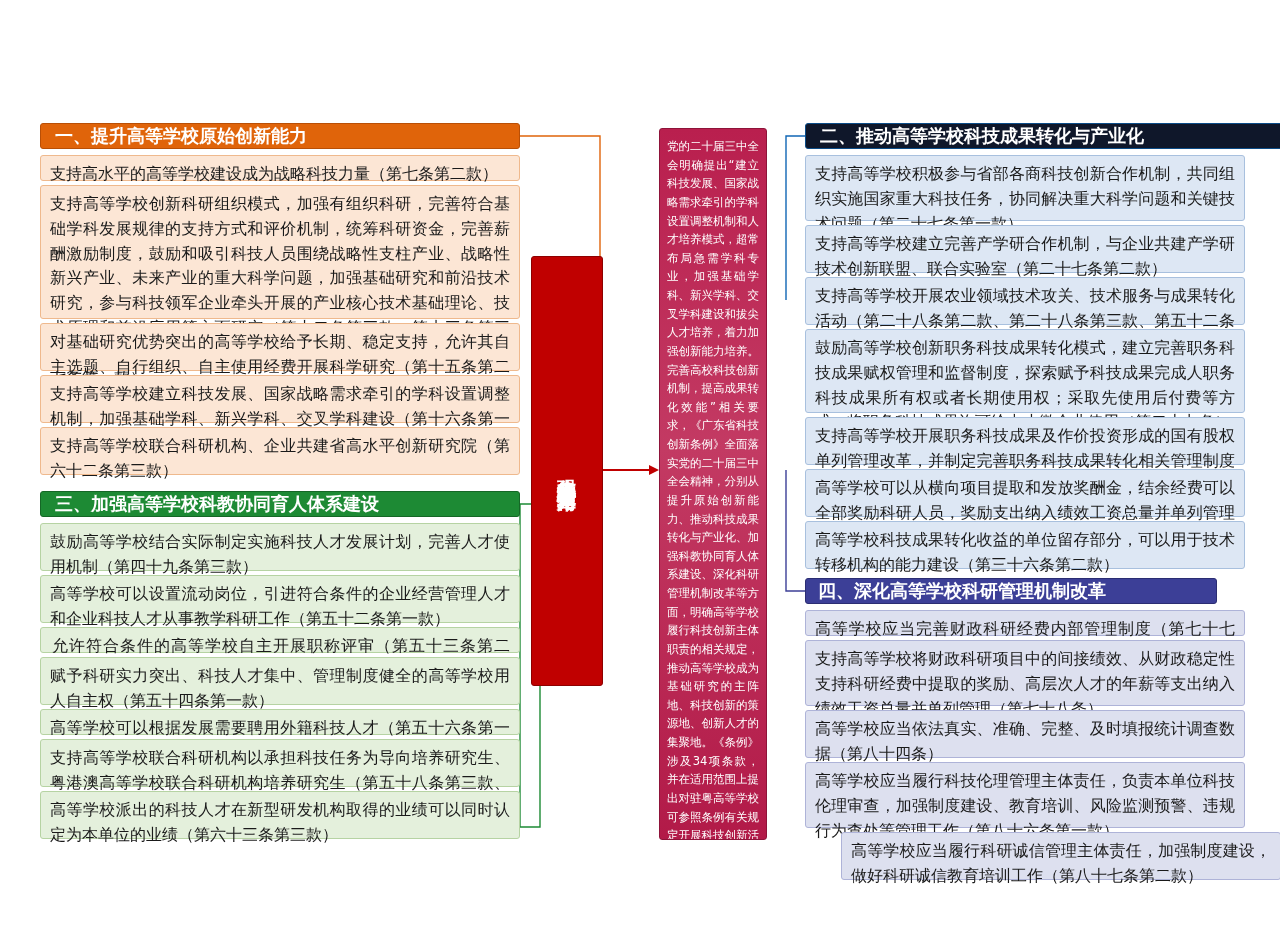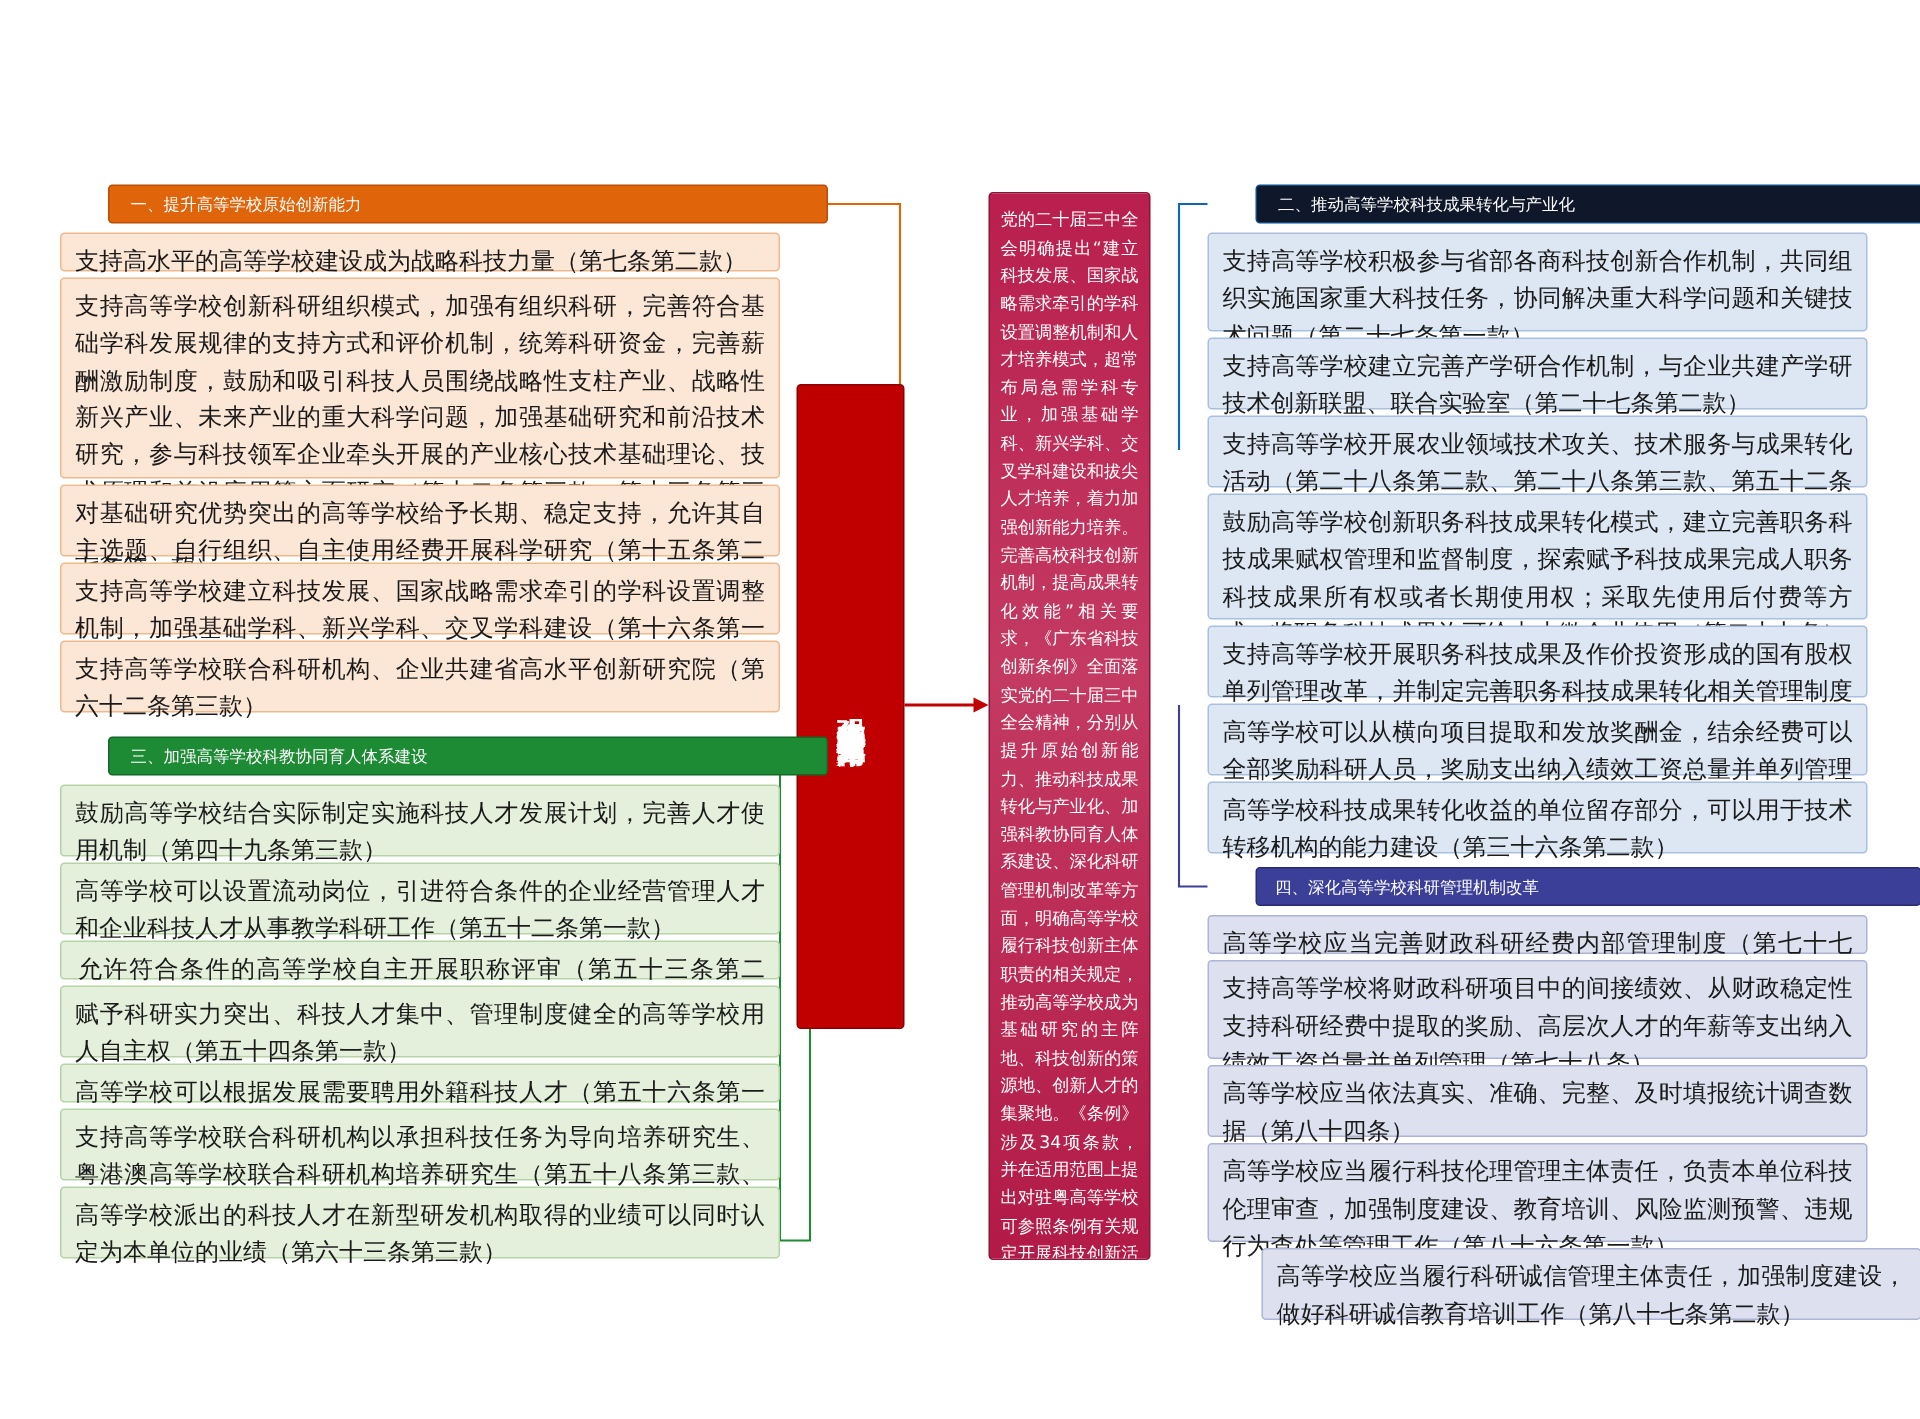--- a/index.html
+++ b/index.html
@@ -71,32 +71,31 @@
     text-justify: inter-character;
     overflow: hidden;
   }
 
   
   .sec-header {
     position: absolute;
     height: 26px;
     border-radius: 3px;
     color: #ffffff;
-    font-size: 11px;
-    font-weight: normal;
+    font-size: 18px;
+    font-weight: bold;
     display: flex;
     align-items: center;
     padding-left: 14px;
     box-sizing: border-box;
-    margin-left: 32px;
   }
   #hdr1 { left: 40px;  top: 123px; width: 480px; background: #e0640a; border: 1px solid #b94f06; }
   #hdr3 { left: 40px;  top: 491px; width: 480px; background: #1d8a34; border: 1px solid #156726; }
   #hdr2 { left: 805px; top: 123px; width: 502px; background: #0f172a; border: 1px solid #0b4c88; }
-  #hdr4 { left: 805px; top: 578px; width: 444px; background: #3c3f97; border: 1px solid #2b2d72; padding-left: 12px; }
+  #hdr4 { left: 805px; top: 578px; width: 412px; background: #3c3f97; border: 1px solid #2b2d72; padding-left: 12px; }
 
   
   .item {
     position: absolute;
     border-radius: 3px;
     font-size: 16px;
     line-height: 1.55;
     color: #1a1a1a;
     box-sizing: border-box;
     padding: 6px 9px;

